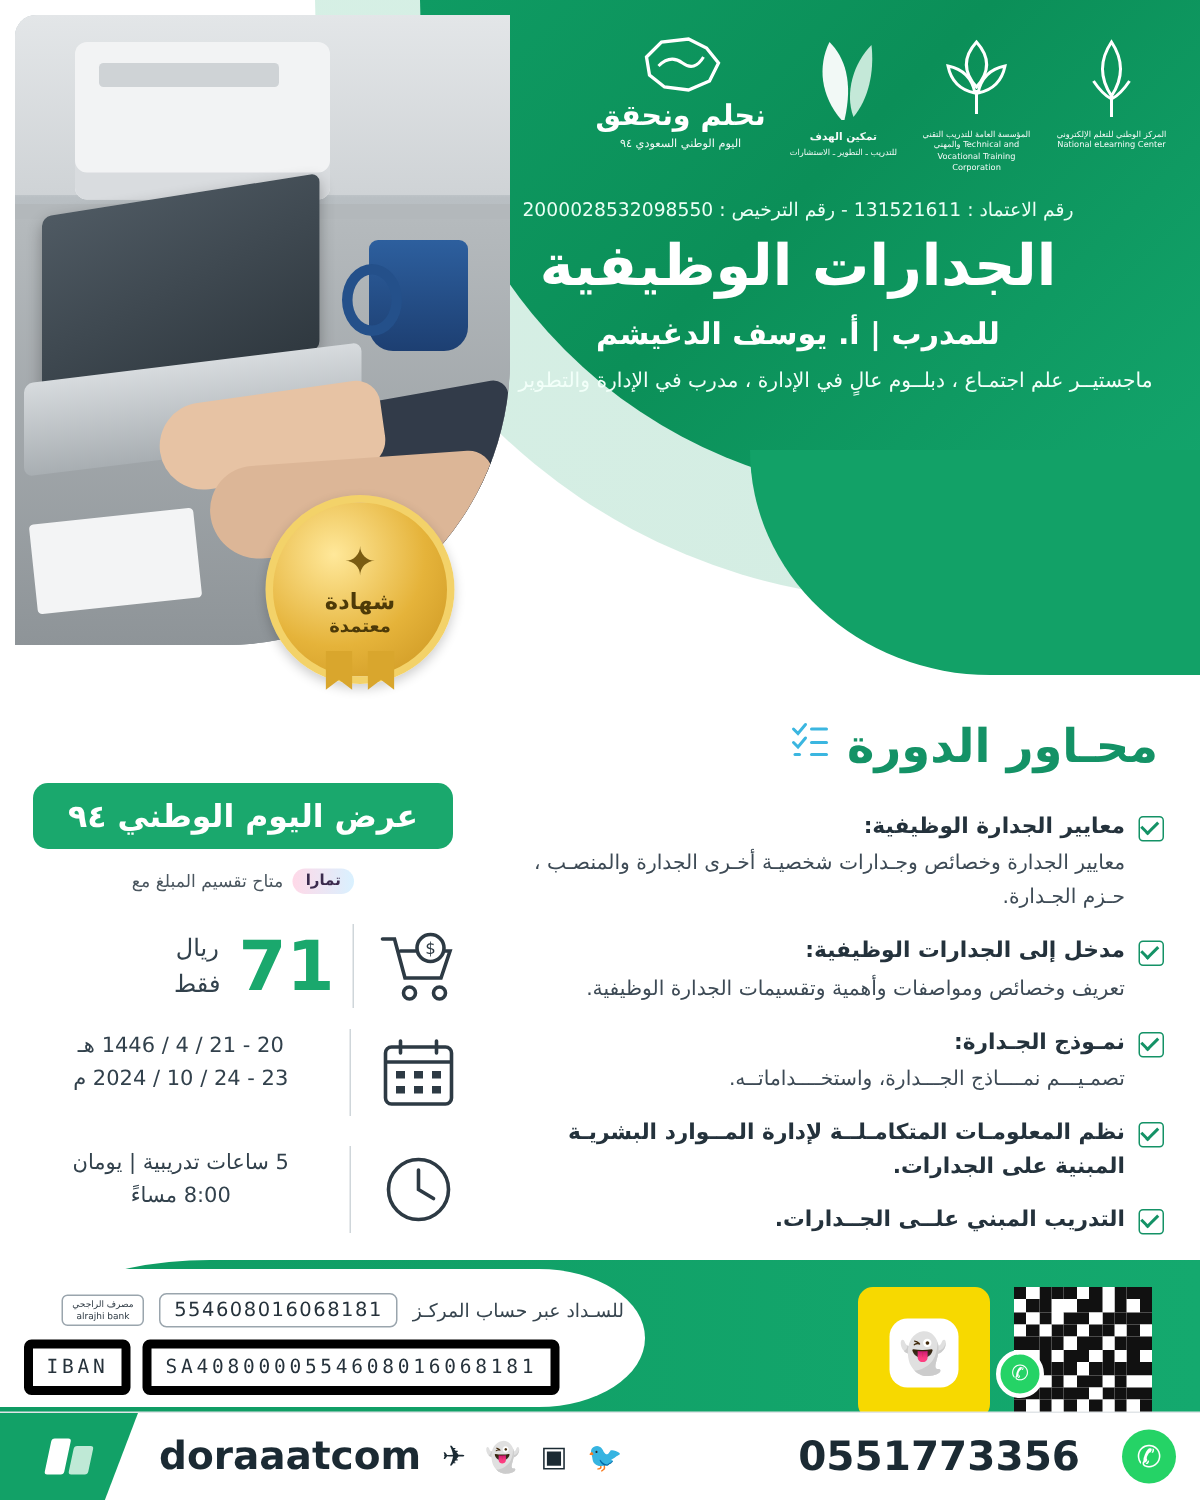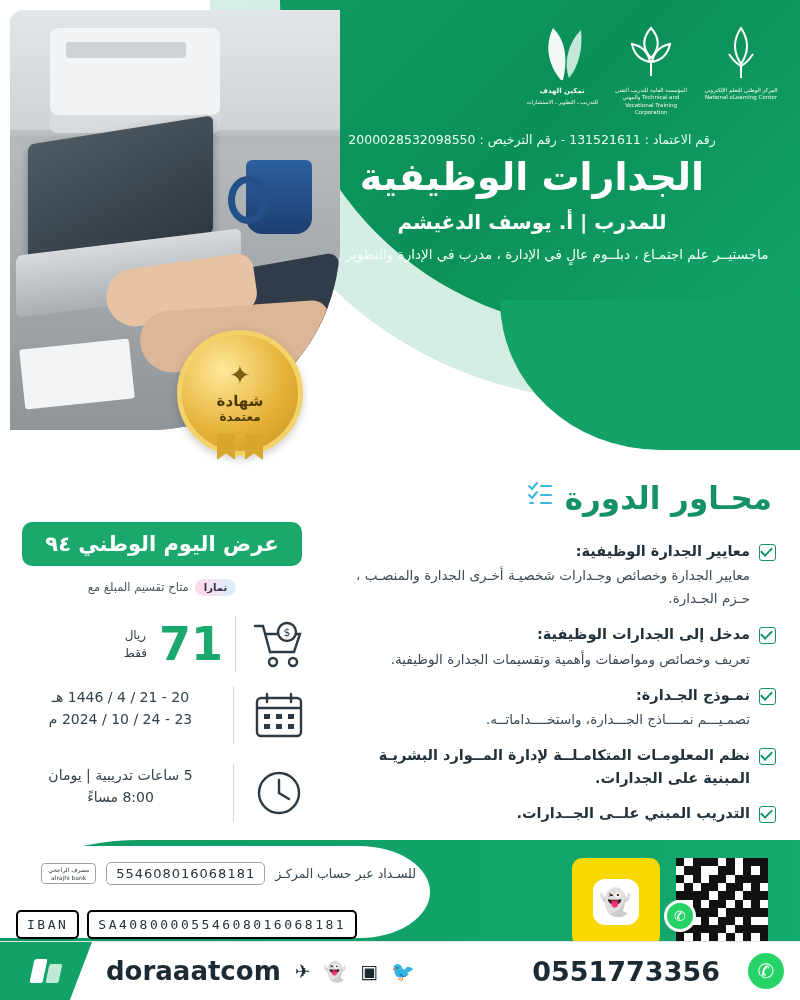--- a/index.html
+++ b/index.html
@@ -170,21 +170,21 @@
   
   .info-col{position:absolute;top:612px;left:16px;width:300px;z-index:6;}
   .info-row{display:flex;align-items:flex-start;gap:14px;padding:10px 6px;direction:rtl;}
   .info-row .ico{width:62px;height:58px;flex:0 0 62px;display:flex;align-items:center;justify-content:center;color:#2d3a44;}
   .info-row .sep{width:1px;align-self:stretch;background:#cfd6da;}
   .info-row .txt{flex:1;text-align:center;font-size:14px;color:#32414c;line-height:1.6;}
   .price-row{display:flex;align-items:center;gap:12px;direction:rtl;padding:2px 6px;}
   .price-row .ico{width:62px;height:60px;flex:0 0 62px;display:flex;align-items:center;justify-content:center;}
   .price-row .sep{width:1px;height:56px;background:#cfd6da;}
   .price-num{font-size:46px;font-weight:bold;color:#1aa86d;line-height:1;}
-  .price-unit{font-size:12px;color:#32414c;line-height:1.5;text-align:center;}
+  .price-unit{font-size:16px;color:#32414c;line-height:1.5;text-align:center;}
 
   
   .axes-title{
     position:absolute;top:480px;right:28px;z-index:6;
     display:flex;align-items:flex-start;gap:12px;direction:rtl;
   }
   .axes-title h2{margin:0;font-size:31px;font-weight:bold;color:#149266;letter-spacing:-.5px;}
   .axes-list{
     position:absolute;top:540px;right:24px;width:420px;z-index:6;direction:rtl;
   }
@@ -219,21 +219,21 @@
   .pay-label{font-size:12.5px;color:#37454f;}
   .acct-box{
     border:1px solid #9aa5ad;border-radius:5px;padding:3px 9px;font-size:13px;color:#26323b;
     direction:ltr;letter-spacing:1px;
   }
   .bank-chip{
     border:1px solid #9aa5ad;border-radius:4px;padding:2px 6px;font-size:6px;color:#2c3842;
     line-height:1.25;text-align:center;direction:ltr;
   }
   .iban-box{
-    margin-top:21px;border:2px solid #000000;border-radius:5px;padding:5px 9px;
+    margin-top:4px;border:6px solid #000000;border-radius:5px;padding:5px 9px;
     font-size:13px;color:#26323b;direction:ltr;letter-spacing:2.5px;display:inline-block;
     font-family:"DejaVu Sans Mono","Liberation Mono",monospace;
   }
   
   .qr{
     position:absolute;z-index:6;background:#fff;
   }
   .qr-snap{top:858px;left:572px;width:82px;height:82px;border:3px solid #f7d900;border-radius:10px;background:#f7d900;display:flex;align-items:center;justify-content:center;}
   .qr-wa{top:858px;left:676px;width:92px;height:92px;}
   .qr-grid{width:100%;height:100%;display:grid;grid-template-columns:repeat(11,1fr);grid-template-rows:repeat(11,1fr);}
@@ -292,20 +292,30 @@
       <div class="laptop-base"></div>
       <div class="sleeve2"></div>
       <div class="hand1"></div>
       <div class="sleeve"></div>
       <div class="hand2"></div>
       <div class="paper"></div>
     </div>
   </div>
 
   <div class="logo-row">
+    <div class="nd-logo">
+      <div class="glyph">
+        <svg width="58" height="42" viewBox="0 0 58 42">
+          <path d="M6 16 L16 6 L34 4 L46 10 L54 20 L48 32 L34 38 L18 36 L8 28 Z" fill="none" stroke="#ffffff" stroke-width="2.2"></path>
+          <path d="M14 22 q8 -8 16 -2 t14 -4" fill="none" stroke="#ffffff" stroke-width="2"></path>
+        </svg>
+      </div>
+      <div class="ar">نحلم ونحقق</div>
+      <div class="sub">اليوم الوطني السعودي ٩٤</div>
+    </div>
 
     <div class="logo">
       <div class="glyph">
         <svg width="46" height="58" viewBox="0 0 46 58">
           <path d="M22 56 C8 40 6 20 14 4 C24 14 30 30 24 56Z" fill="#ffffff" opacity=".95"></path>
           <path d="M30 54 C24 38 30 18 42 6 C44 24 40 42 30 54Z" fill="#d8f2e5" opacity=".9"></path>
         </svg>
       </div>
       <div class="cap cap-b">تمكين الهدف</div>
       <div class="cap">للتدريب ـ التطوير ـ الاستشارات</div>

